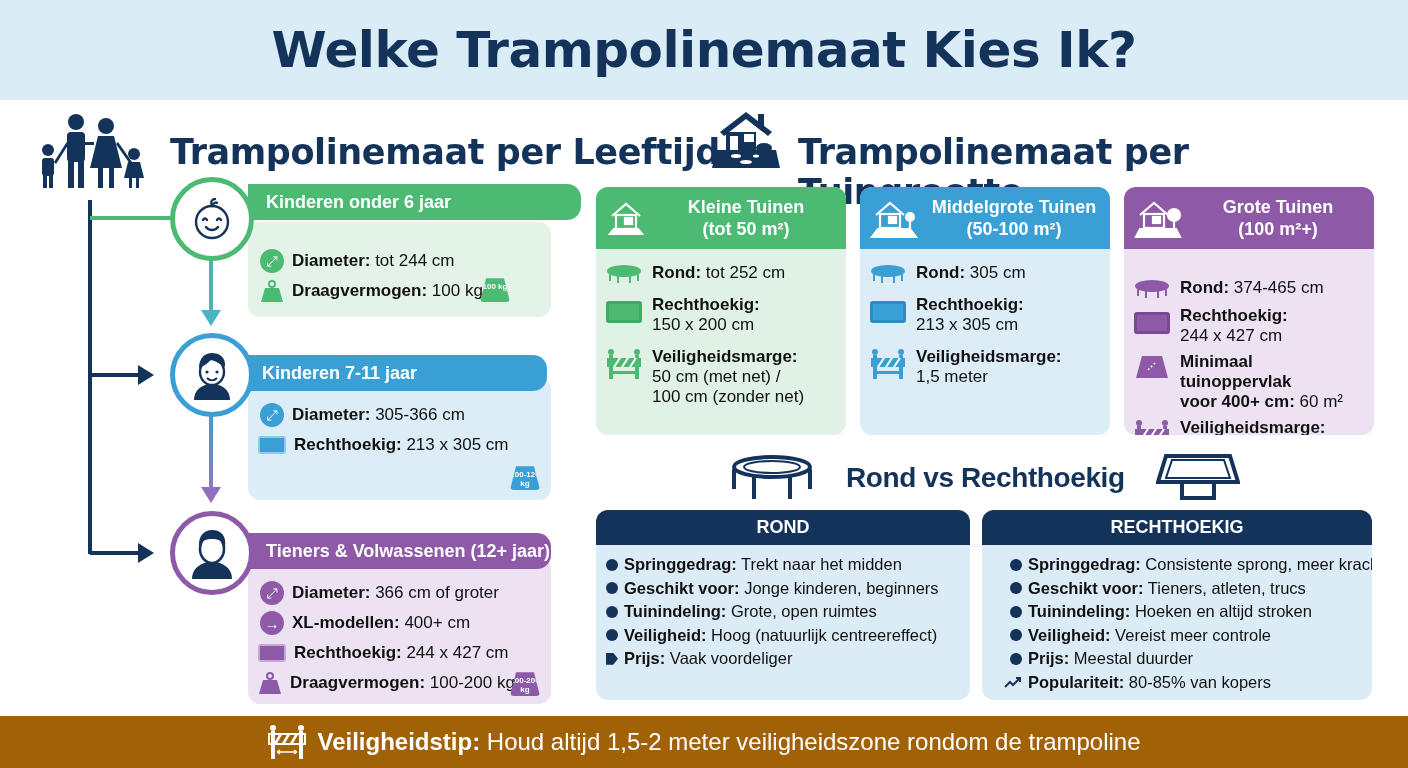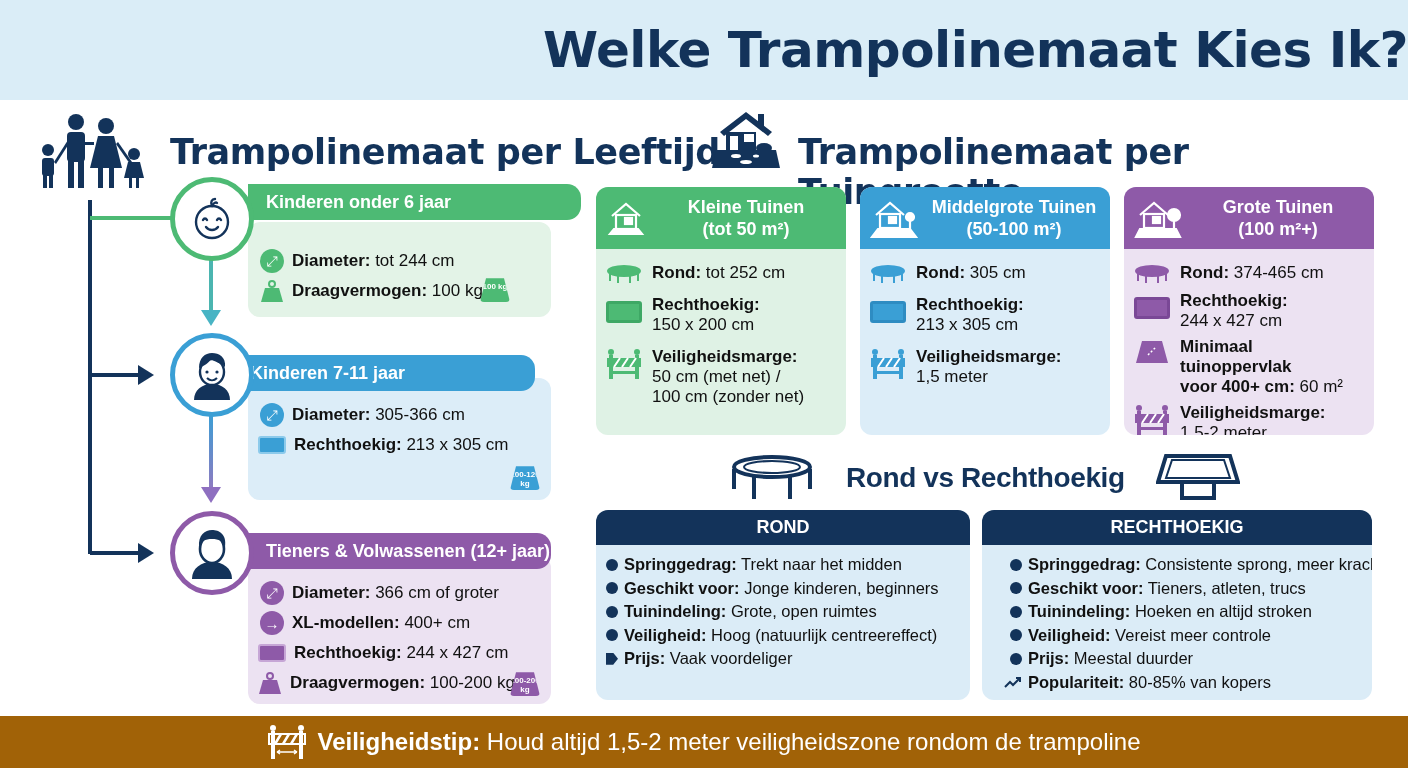--- a/index.html
+++ b/index.html
@@ -1,17 +1,17 @@
 <!DOCTYPE html>
 <html><head>
 <meta charset="utf-8">
 <style>
 *{box-sizing:border-box;margin:0;padding:0}
 body{width:1408px;height:768px;background:#ffffff;font-family:"Liberation Sans",sans-serif;color:#111;position:relative;overflow:hidden}
-.header{position:absolute;left:0;top:0;width:1408px;height:100px;background:#daedf7;display:flex;align-items:center;justify-content:flex-end}
+.header{position:absolute;left:0;top:0;width:1408px;height:100px;background:#daedf7;display:flex;align-items:center;justify-content:center}
 .header h1{font-family:"DejaVu Sans",sans-serif;font-size:50px;font-weight:bold;color:#13335a;letter-spacing:-0.5px}
 .sec-title{position:absolute;font-family:"DejaVu Sans",sans-serif;font-weight:bold;color:#13335a;font-size:35px;letter-spacing:-0.4px}
 .icon{position:absolute}
 .vline{position:absolute;background:#13335a}
 .conn{position:absolute}
 .circle{position:absolute;width:84px;height:84px;border-radius:50%;background:#fff;display:flex;align-items:center;justify-content:center;z-index:3}
 .card{position:absolute;border-radius:12px;z-index:1}
 .card-head{position:absolute;height:36px;border-radius:0 14px 14px 0;color:#fff;font-weight:bold;font-size:18px;display:flex;align-items:center;padding-left:18px;z-index:2}
 .row{display:flex;align-items:center;font-size:17px;height:30px;gap:8px}
 .row b{font-weight:bold}
@@ -108,21 +108,21 @@
 <div class="circle" style="left:170px;top:333px;border:5px solid #3a9fd5">
   <svg width="48" height="50" viewBox="0 0 48 50">
     <path d="M6 50c0-10 8-16 18-16s18 6 18 16z" fill="#13335a"></path>
     <ellipse cx="24" cy="22" rx="12" ry="13" fill="#fff" stroke="#13335a" stroke-width="2.4"></ellipse>
     <path d="M11 18c0-10 6-15 13-15s14 4 13 14c-4-4-10-5-14-8-2 4-7 7-12 9z" fill="#13335a"></path>
     <circle cx="19" cy="22" r="1.6" fill="#13335a"></circle>
       <circle cx="29" cy="22" r="1.6" fill="#13335a"></circle>
       <path d="M19 28c3 3 7 3 10 0" stroke="#13335a" stroke-width="2" fill="none"></path>
   </svg>
 </div>
-<div class="card-head" style="left:232px;top:355px;width:303px;background:#3a9fd5">
+<div class="card-head" style="left:244px;top:355px;width:303px;background:#3a9fd5">
   <span>Kinderen 7-11 jaar</span>
 </div>
 <div class="card" style="left:248px;top:378px;width:303px;height:122px;background:#dcedf8;padding:22px 0 0 10px">
   <div class="row">
     <span class="ricon" style="background:#3a9fd5;color:#fff;font-size:14px;margin-left:2px">⤢</span>
     <span><b>Diameter:</b><span> 305-366 cm</span></span>
   </div>
   <div class="row">
     <span class="rect-ic" style="background:#3a9fd5;border:2px solid #8ccaeb"></span>
     <span><b>Rechthoekig:</b><span> 213 x 305 cm</span></span>
@@ -281,21 +281,21 @@
         <rect x="19" y="20" width="7" height="6" fill="#fff"></rect>
         <circle cx="40" cy="18" r="6" fill="#fff"></circle>
         <path d="M40 24v8"></path>
         <path d="M2 40h44l-4-8H6z" fill="#fff"></path>
       </svg>
     <div class="t">
         <div>Grote Tuinen</div>
         <div>(100 m²+)</div>
       </div>
   </div>
-  <div class="gb" style="padding-top:14px">
+  <div class="gb" style="padding-top:29px">
     <div class="gitem" style="margin-bottom:8px">
       <div class="gi">
           <svg width="36" height="18" viewBox="0 0 36 18">
             <ellipse cx="18" cy="6" rx="16" ry="5" fill="#8e5aa8" stroke="#8e5aa8" stroke-width="2"></ellipse>
             <path d="M4 8v8M32 8v8M12 10v8M24 10v8" stroke="#8e5aa8" stroke-width="2"></path>
           </svg>
         </div>
       <div><b>Rond:</b><span> 374-465 cm</span></div>
     </div>
     <div class="gitem" style="margin-bottom:6px">

